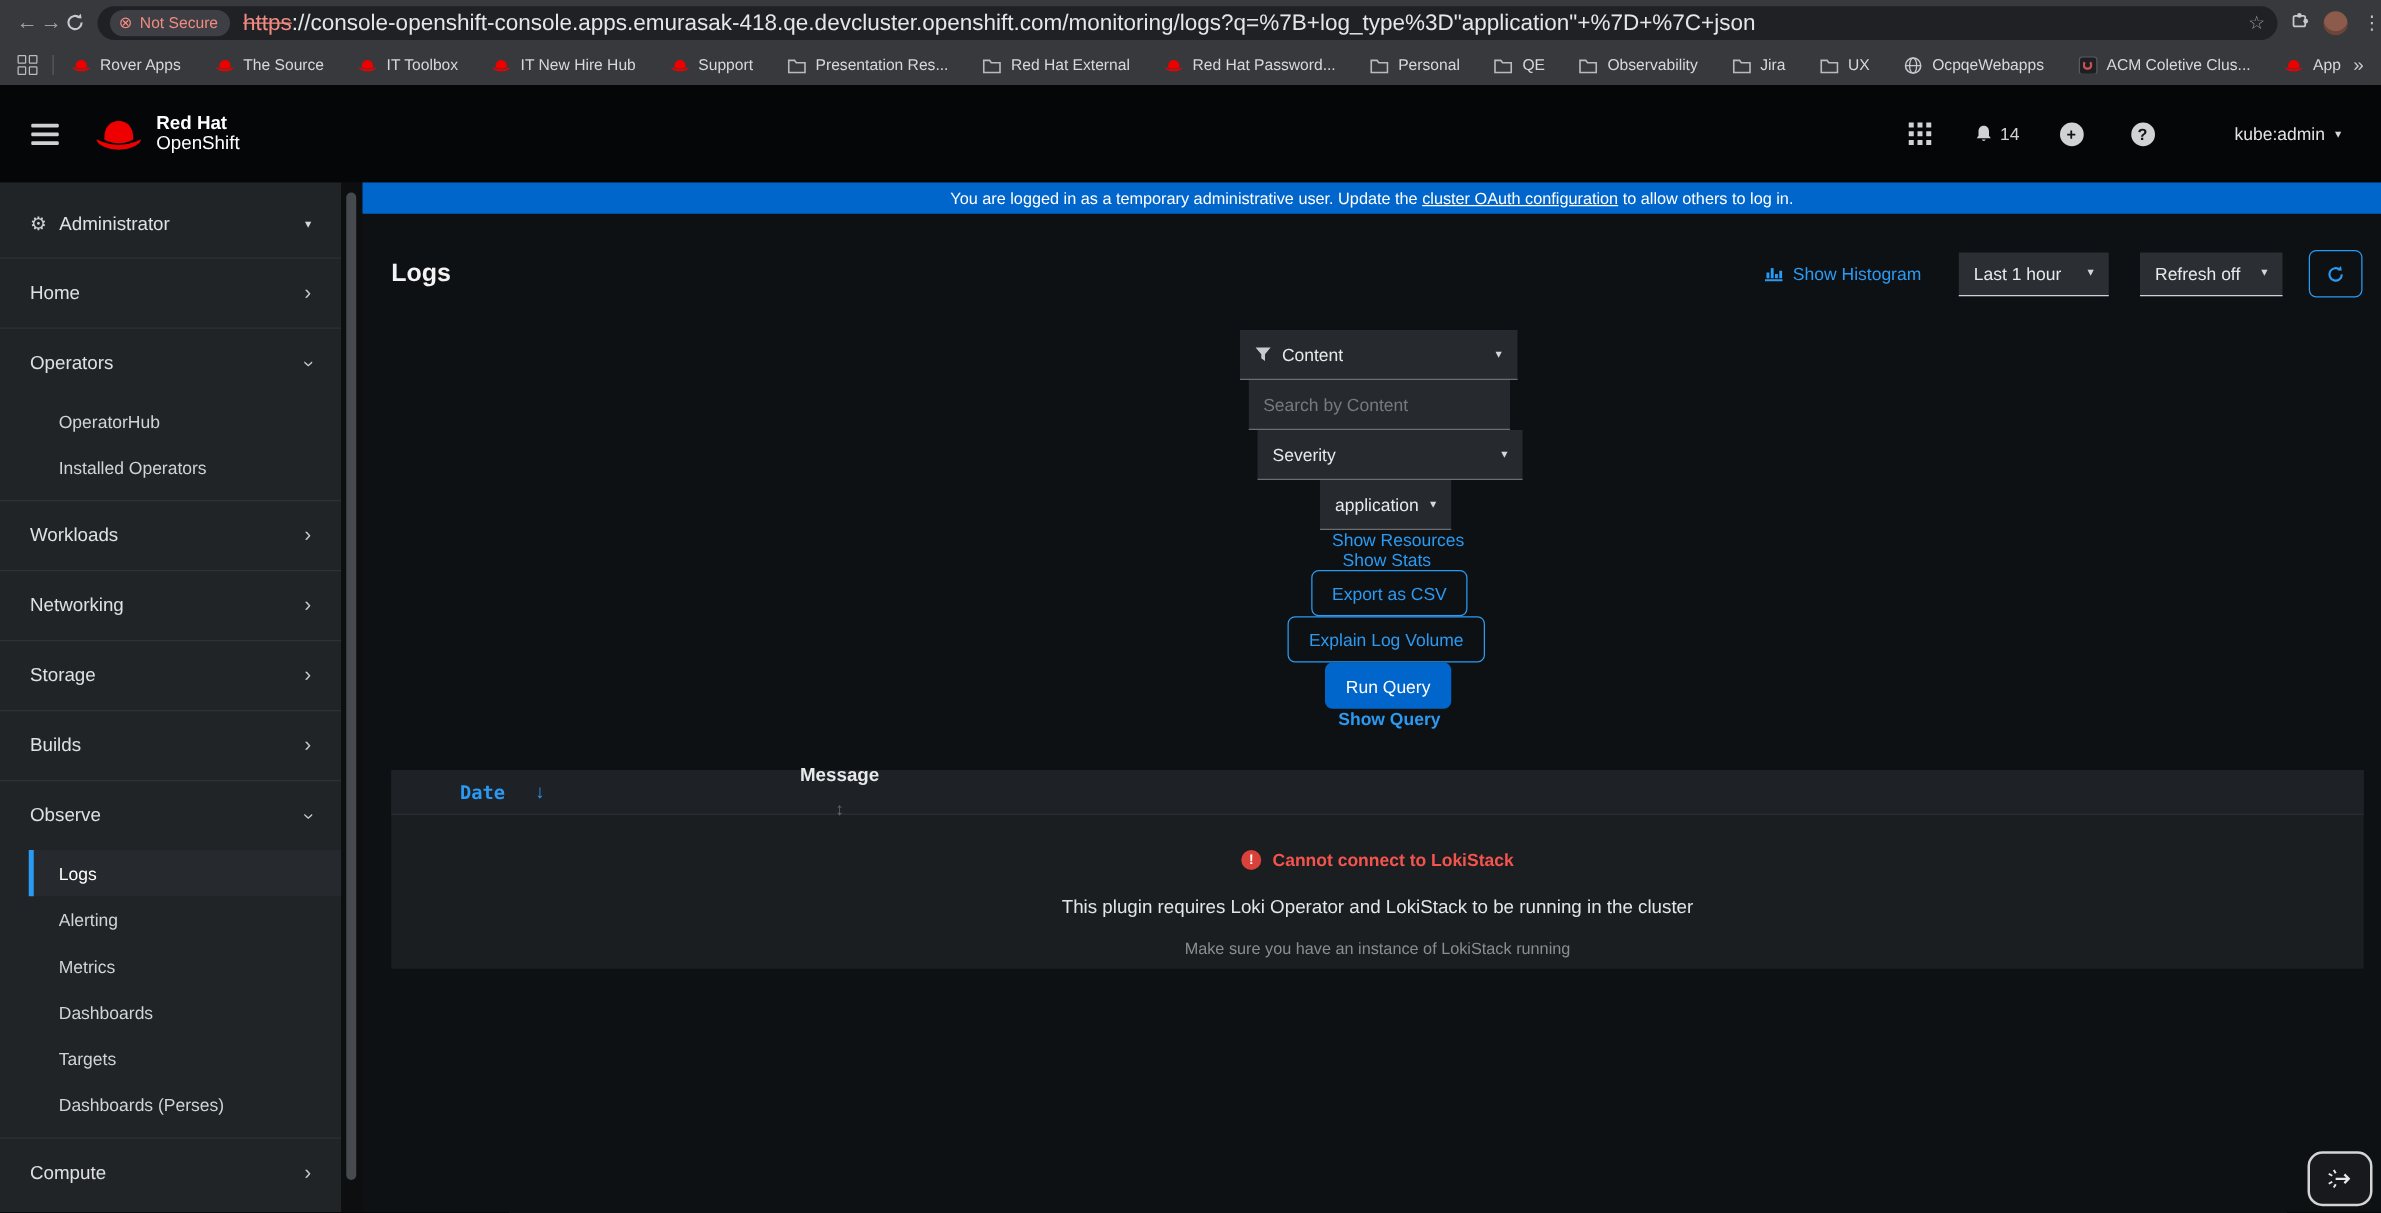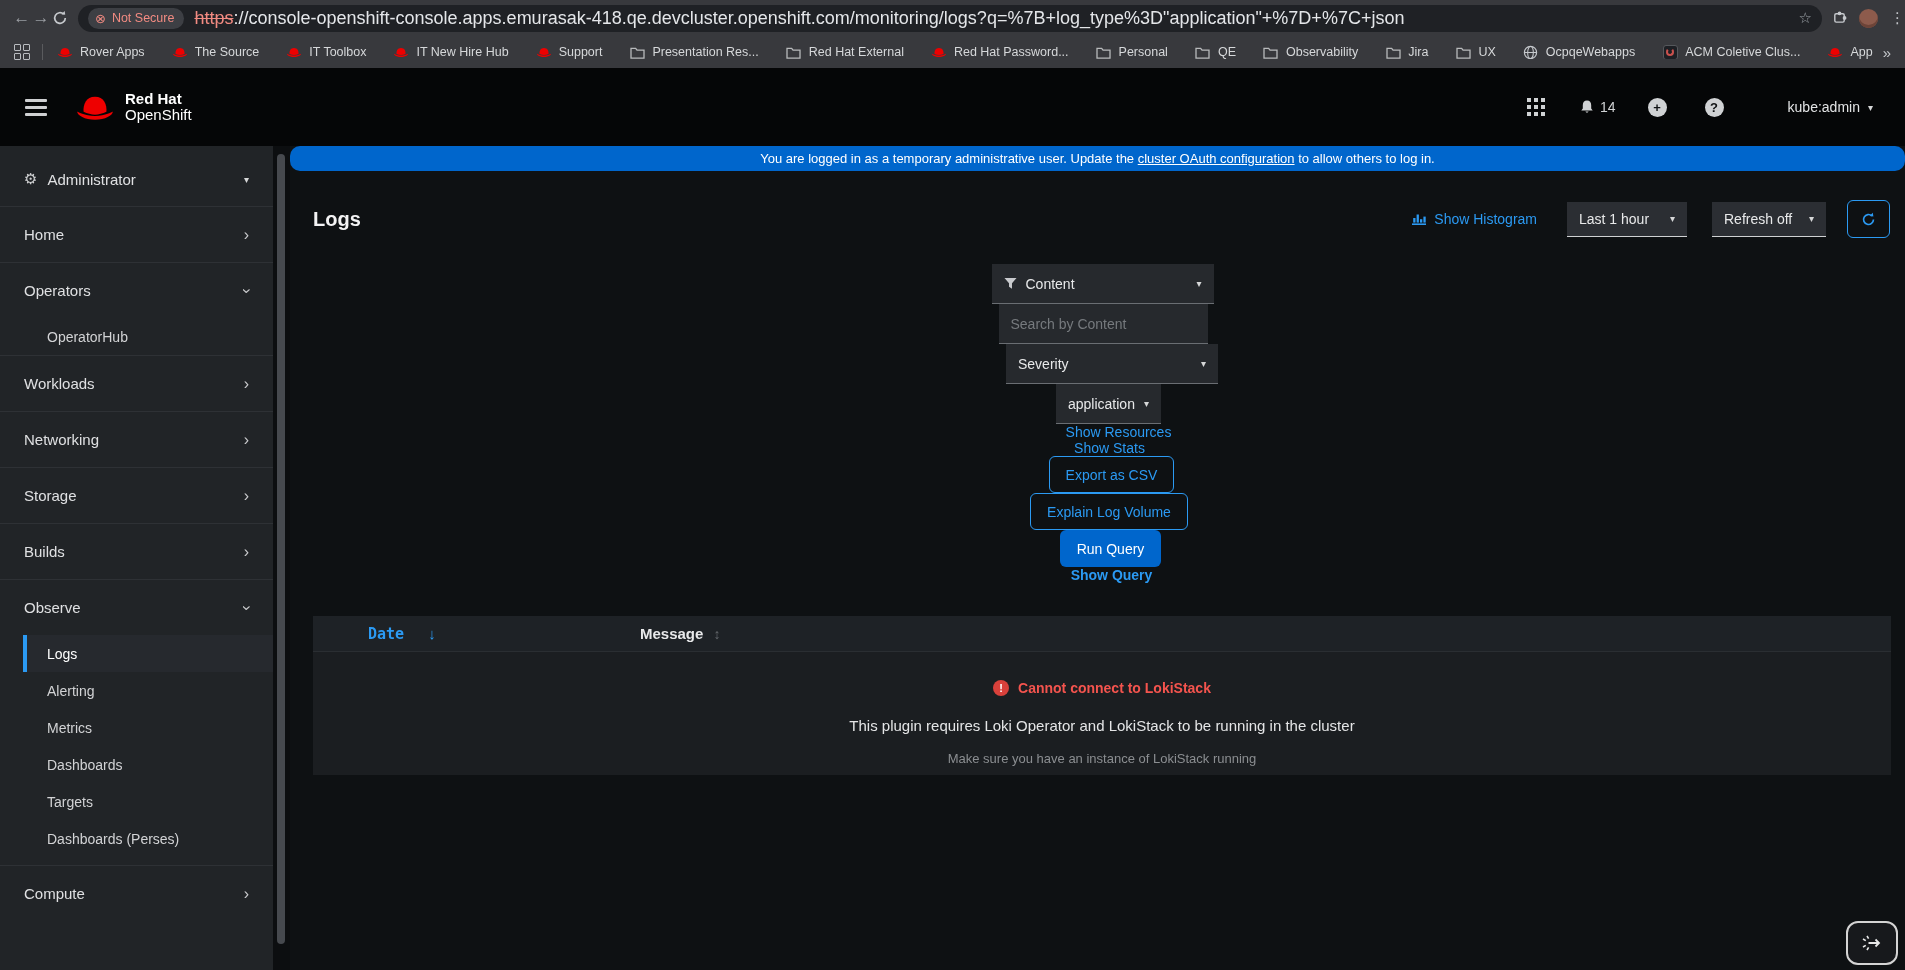--- a/index.html
+++ b/index.html
@@ -72,21 +72,21 @@
   .nav-chev { margin-left:auto; color:#c8c9cb; font-size:16px; display:none; }
   .nav-row.chev-right .nav-chev { display:block; }
   .nav-row.chev-down .nav-chev { display:block; transform:rotate(90deg); }
   .nav-row.sub.selected { margin-left:23px; padding-left:20px; border-left:4px solid #2b9af3;
     background:#26292e; color:#fff; }
   .gutter { position:absolute; top:146px; bottom:0; left:273px; width:17px; background:#0c0e10; }
   .scroll-thumb { position:absolute; left:4px; top:8px; width:8px; height:790px; background:#46494e; border-radius:4px; }
   
   .main { position:absolute; top:146px; bottom:0; left:290px; right:0; background:#0e1113; }
   .banner { height:25px; background:#0066cc; color:#fff; font-size:13px;
-    display:flex; align-items:center; justify-content:center; white-space:pre;border-radius:10px; }
+    display:flex; align-items:center; justify-content:center; white-space:pre; }
   .banner a { color:#fff; text-decoration:underline; cursor:pointer; }
   .page-header { display:flex; align-items:center; justify-content:space-between; padding:29px 15px 14px 23px; }
   .page-title { font-size:20px; font-weight:700; color:#f3f3f4; }
   .header-controls { display:flex; align-items:center; }
   .link { color:#2b9af3; font-size:14px; cursor:pointer; text-decoration:none; }
   .hist-link { display:flex; align-items:center; gap:7px; }
   .select { background:#2b2e33; border-bottom:1px solid #cfd1d3; display:flex; align-items:center;
     padding:0 12px; color:#e8e9ea; font-size:14px; cursor:pointer; }
   .select .caret { margin-left:auto; }
   .sel-time { width:120px; height:35px; margin-left:30px; }
@@ -111,21 +111,21 @@
   .btn-explain { margin-left:13px; }
   .btn-primary { background:#0066cc; border:none; color:#fff; padding:0 17px; margin-left:16px; }
   .tb-link3 { margin-left:18px;font-weight:bold; }
   
   .log-card { margin:33px 14px 0 23px; background:#1b1e21; }
   .log-head { height:36px; display:flex; align-items:center; background:#1e2226; border-bottom:1px solid #2a2e32; }
   .col-date { margin-left:55px; width:272px; display:flex; align-items:center; gap:24px; }
   .col-date .col-label { font-family:"DejaVu Sans Mono","Liberation Mono",monospace; font-weight:700;
     color:#2b9af3; font-size:15px; }
   .sort-desc { color:#2b9af3; font-size:15px; font-weight:700; cursor:pointer; }
-  .col-msg { display:flex; align-items:center; gap:10px; }
+  .col-msg { display:flex; align-items:center; gap:10px;flex-direction:column; }
   .col-msg .col-label { color:#e8e9ea; font-weight:700; font-size:15px; }
   .sort-both { color:#64686c; font-size:14px; cursor:pointer; }
   .log-body { text-align:center; padding:28px 0 9px; }
   .err-title { display:flex; align-items:center; justify-content:center; gap:9px;
     color:#f4544e; font-weight:700; font-size:14px; }
   .err-ic { width:16px; height:16px; border-radius:50%; background:#d9413b; color:#fff;
     font-weight:700; font-size:11px; display:flex; align-items:center; justify-content:center; }
   .err-msg { margin-top:21px; color:#e4e5e6; font-size:15px; }
   .err-hint { margin-top:17px; color:#8b8e91; font-size:13px; }
   
@@ -417,20 +417,24 @@
         <div class="nav-row top chev-down divided">
           <span class="nav-label">Operators</span>
           <span class="nav-chev">›</span>
         </div>
 
         <div class="nav-row sub">
           <span class="nav-label">OperatorHub</span>
 
         </div>
 
+        <div class="nav-row sub gap-after">
+          <span class="nav-label">Installed Operators</span>
+
+        </div>
 
         <div class="nav-row top chev-right divided">
           <span class="nav-label">Workloads</span>
           <span class="nav-chev">›</span>
         </div>
 
         <div class="nav-row top chev-right divided">
           <span class="nav-label">Networking</span>
           <span class="nav-chev">›</span>
         </div>

